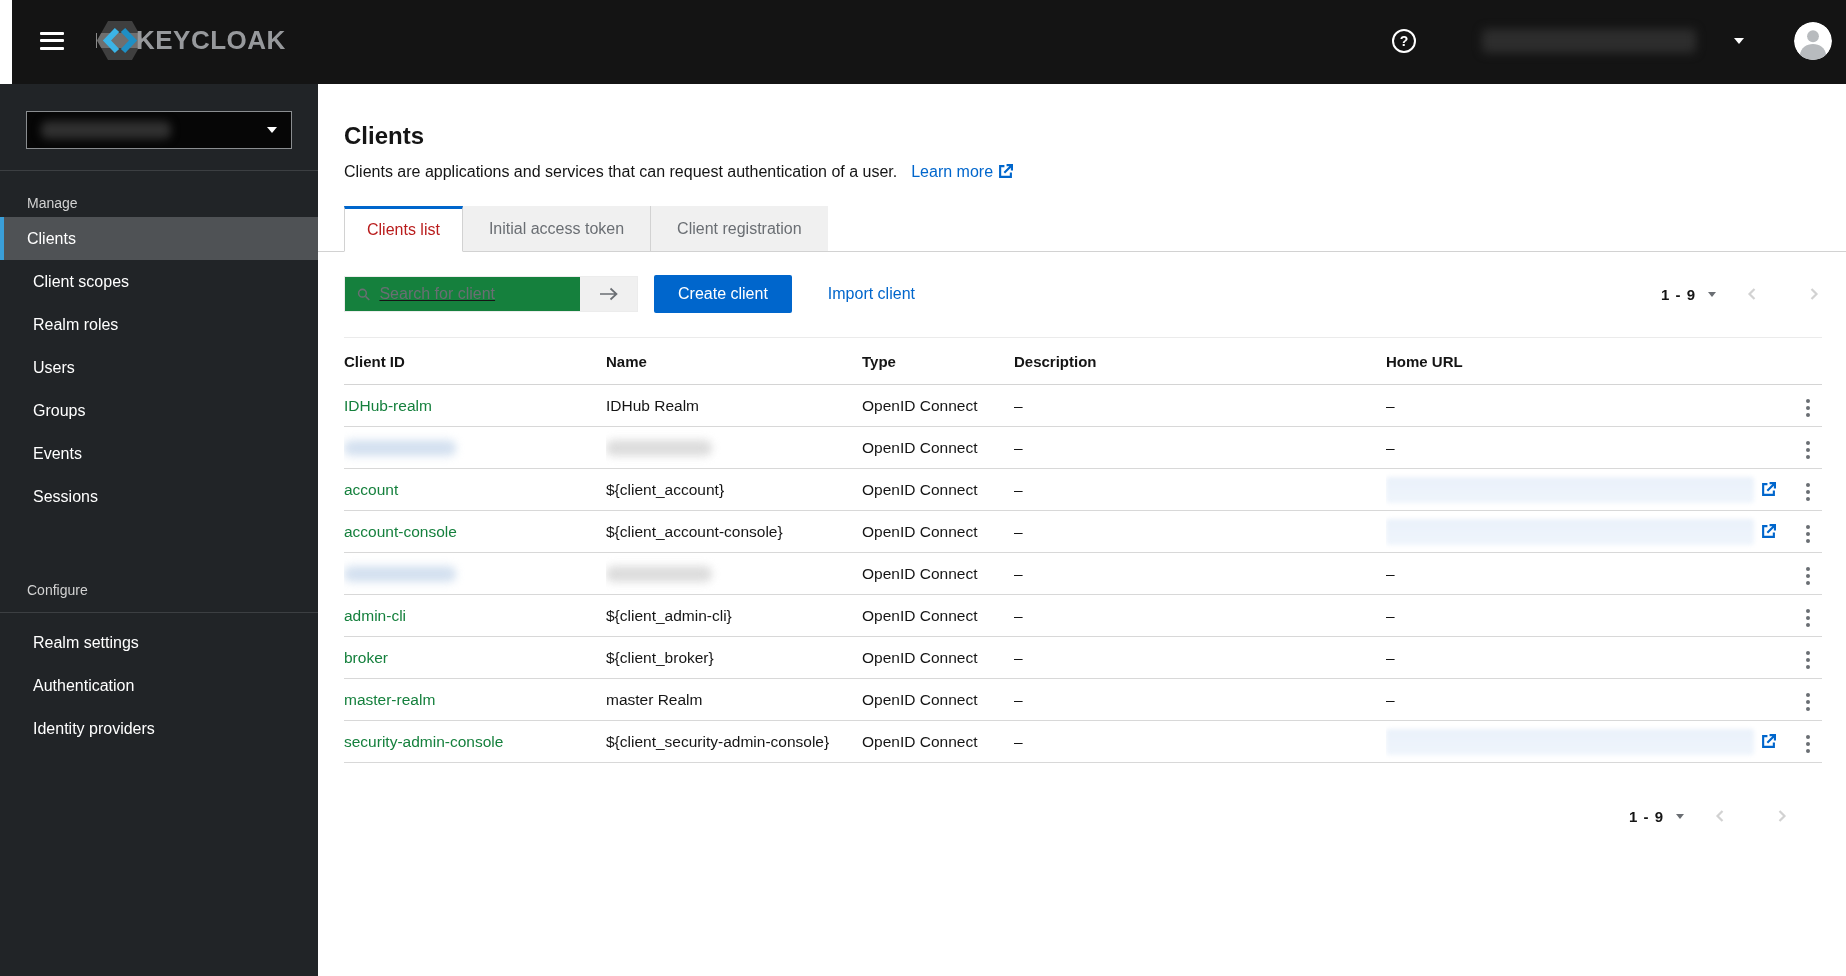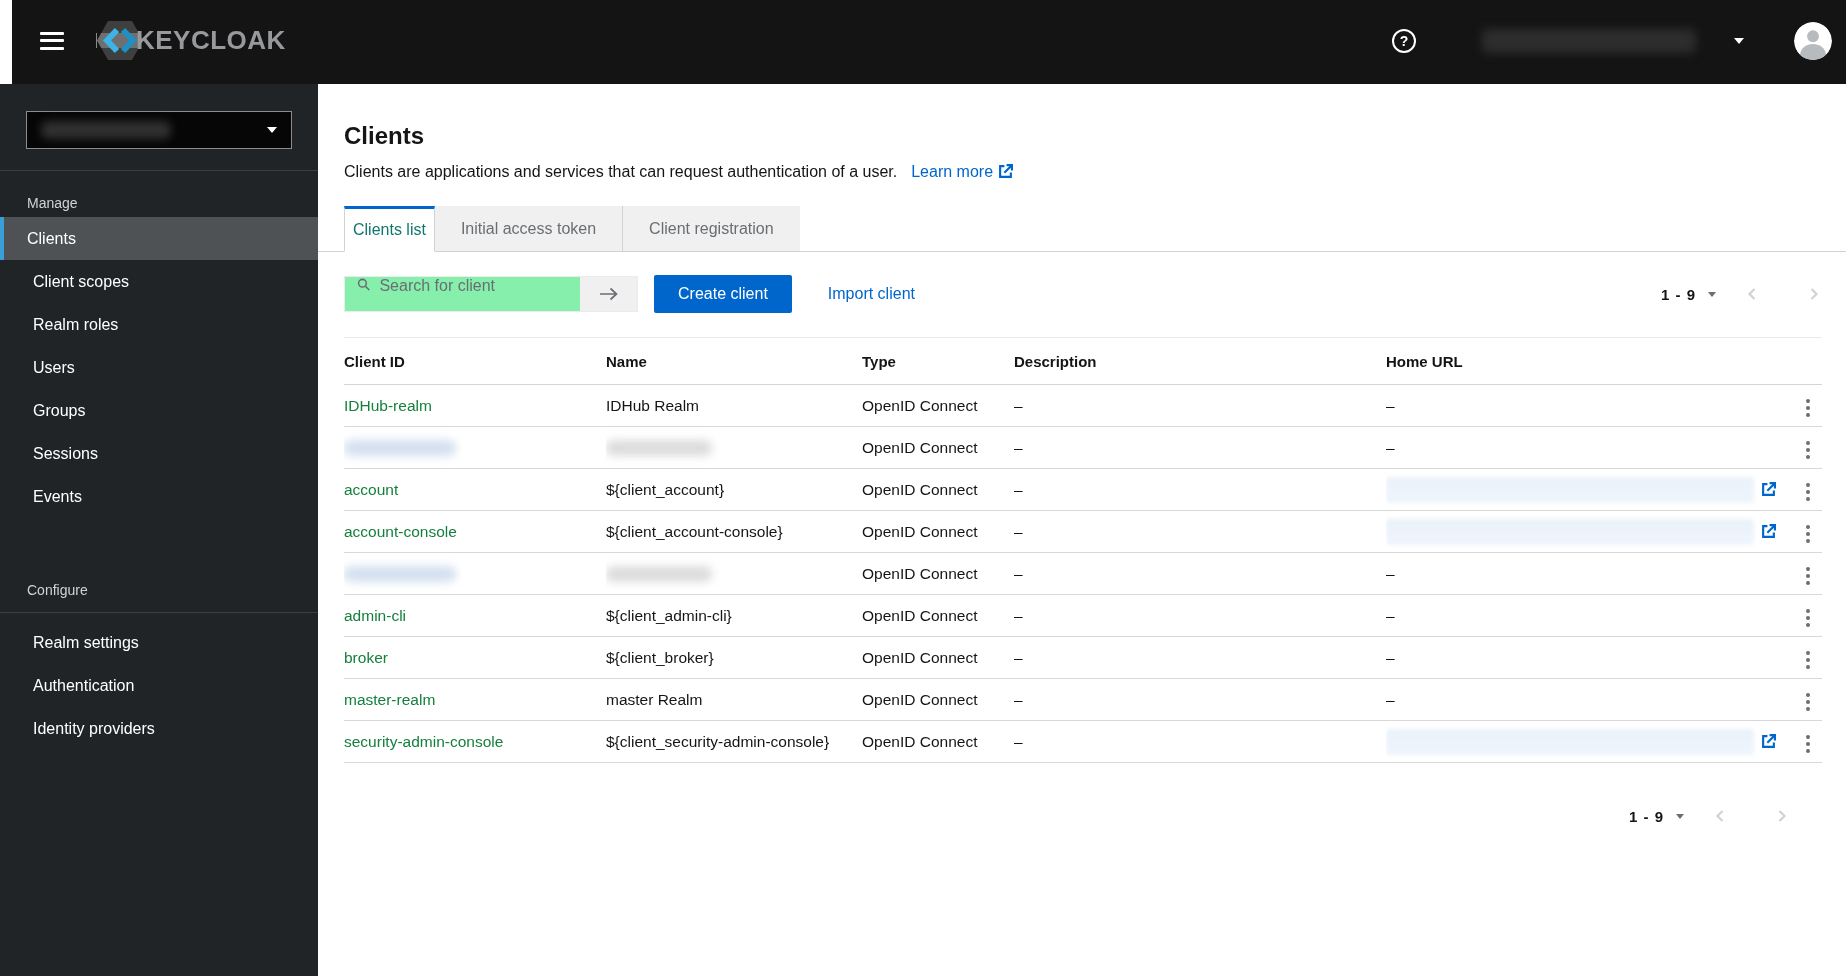--- a/index.html
+++ b/index.html
@@ -46,28 +46,28 @@
   .page-title { font-size:24px; font-weight:700; color:#151515; }
   .page-desc { margin-top:13px; font-size:16px; color:#151515; }
   .learn-more { color:#0066cc; text-decoration:none; margin-left:14px; cursor:pointer; white-space:nowrap; }
   .learn-more svg { vertical-align:-2px; margin-left:5px; }
 
   
   .tabs { margin-top:25px; display:flex; align-items:flex-end; border-bottom:1px solid #d2d2d2; padding-left:26px; }
   .tab { height:46px; font-size:16px; border:none; background:#f0f0f0; color:#6a6e73; padding:0 26px;
     cursor:pointer; position:relative; margin-bottom:-1px; border-bottom:1px solid #d2d2d2; }
   .tab + .tab { border-left:1px solid #d2d2d2; }
-  .tab.active { background:#fff; color:#0f766e; border-top:3px solid #0066cc; border-left:1px solid #d2d2d2;
-    border-right:1px solid #d2d2d2; border-bottom:1px solid #fff; padding:0 8px; }
+  .tab.active { background:#fff; color:#b91c1c; border-top:3px solid #0066cc; border-left:1px solid #d2d2d2;
+    border-right:1px solid #d2d2d2; border-bottom:1px solid #fff; padding:0 22px; }
   .tab.active + .tab { border-left:none; }
 
   
   .toolbar { display:flex; align-items:center; padding:23px 24px 0 26px; }
   .search-group { display:flex; height:36px; width:294px; border:1px solid #ececec; }
-  .search-box { display:flex; align-items:flex-start; flex:1; background:#86efac; padding:0 8px 0 12px; }
+  .search-box { display:flex; align-items:center; flex:1; background:#15803d; padding:0 8px 0 12px;text-decoration:underline; }
   .search-box input { border:none; outline:none; font-size:16px; color:#151515; width:100%; margin-left:9px;
     font-family:inherit; background:transparent; }
   .search-box input::placeholder { color:#6a6e73; opacity:1; }
   .search-go { width:57px; background:#f0f0f0; border:none; cursor:pointer; display:flex; align-items:center; justify-content:center; }
   .btn-primary { height:38px; margin-left:16px; padding:0 24px; background:#0066cc; color:#fff; border:none;
     font-size:16px; font-family:inherit; border-radius:2px; cursor:pointer; }
   .link-btn { margin-left:36px; background:none; border:none; color:#0066cc; font-size:16px; font-family:inherit; cursor:pointer; }
 
   
   .pagination { display:flex; align-items:center; }
@@ -148,22 +148,22 @@
     </button>
     <nav class="nav">
         <div class="nav-section">
           <div class="nav-section-label">Manage</div>
           <ul class="nav-list">
             <li class="nav-item active">Clients</li>
             <li class="nav-item">Client scopes</li>
             <li class="nav-item">Realm roles</li>
             <li class="nav-item">Users</li>
             <li class="nav-item">Groups</li>
+            <li class="nav-item">Events</li>
             <li class="nav-item">Sessions</li>
-            <li class="nav-item">Events</li>
           </ul>
         </div>
         <div class="nav-section configure">
           <div class="nav-section-label">Configure</div>
           <ul class="nav-list">
             <li class="nav-item">Realm settings</li>
             <li class="nav-item">Authentication</li>
             <li class="nav-item">Identity providers</li>
           </ul>
         </div>

